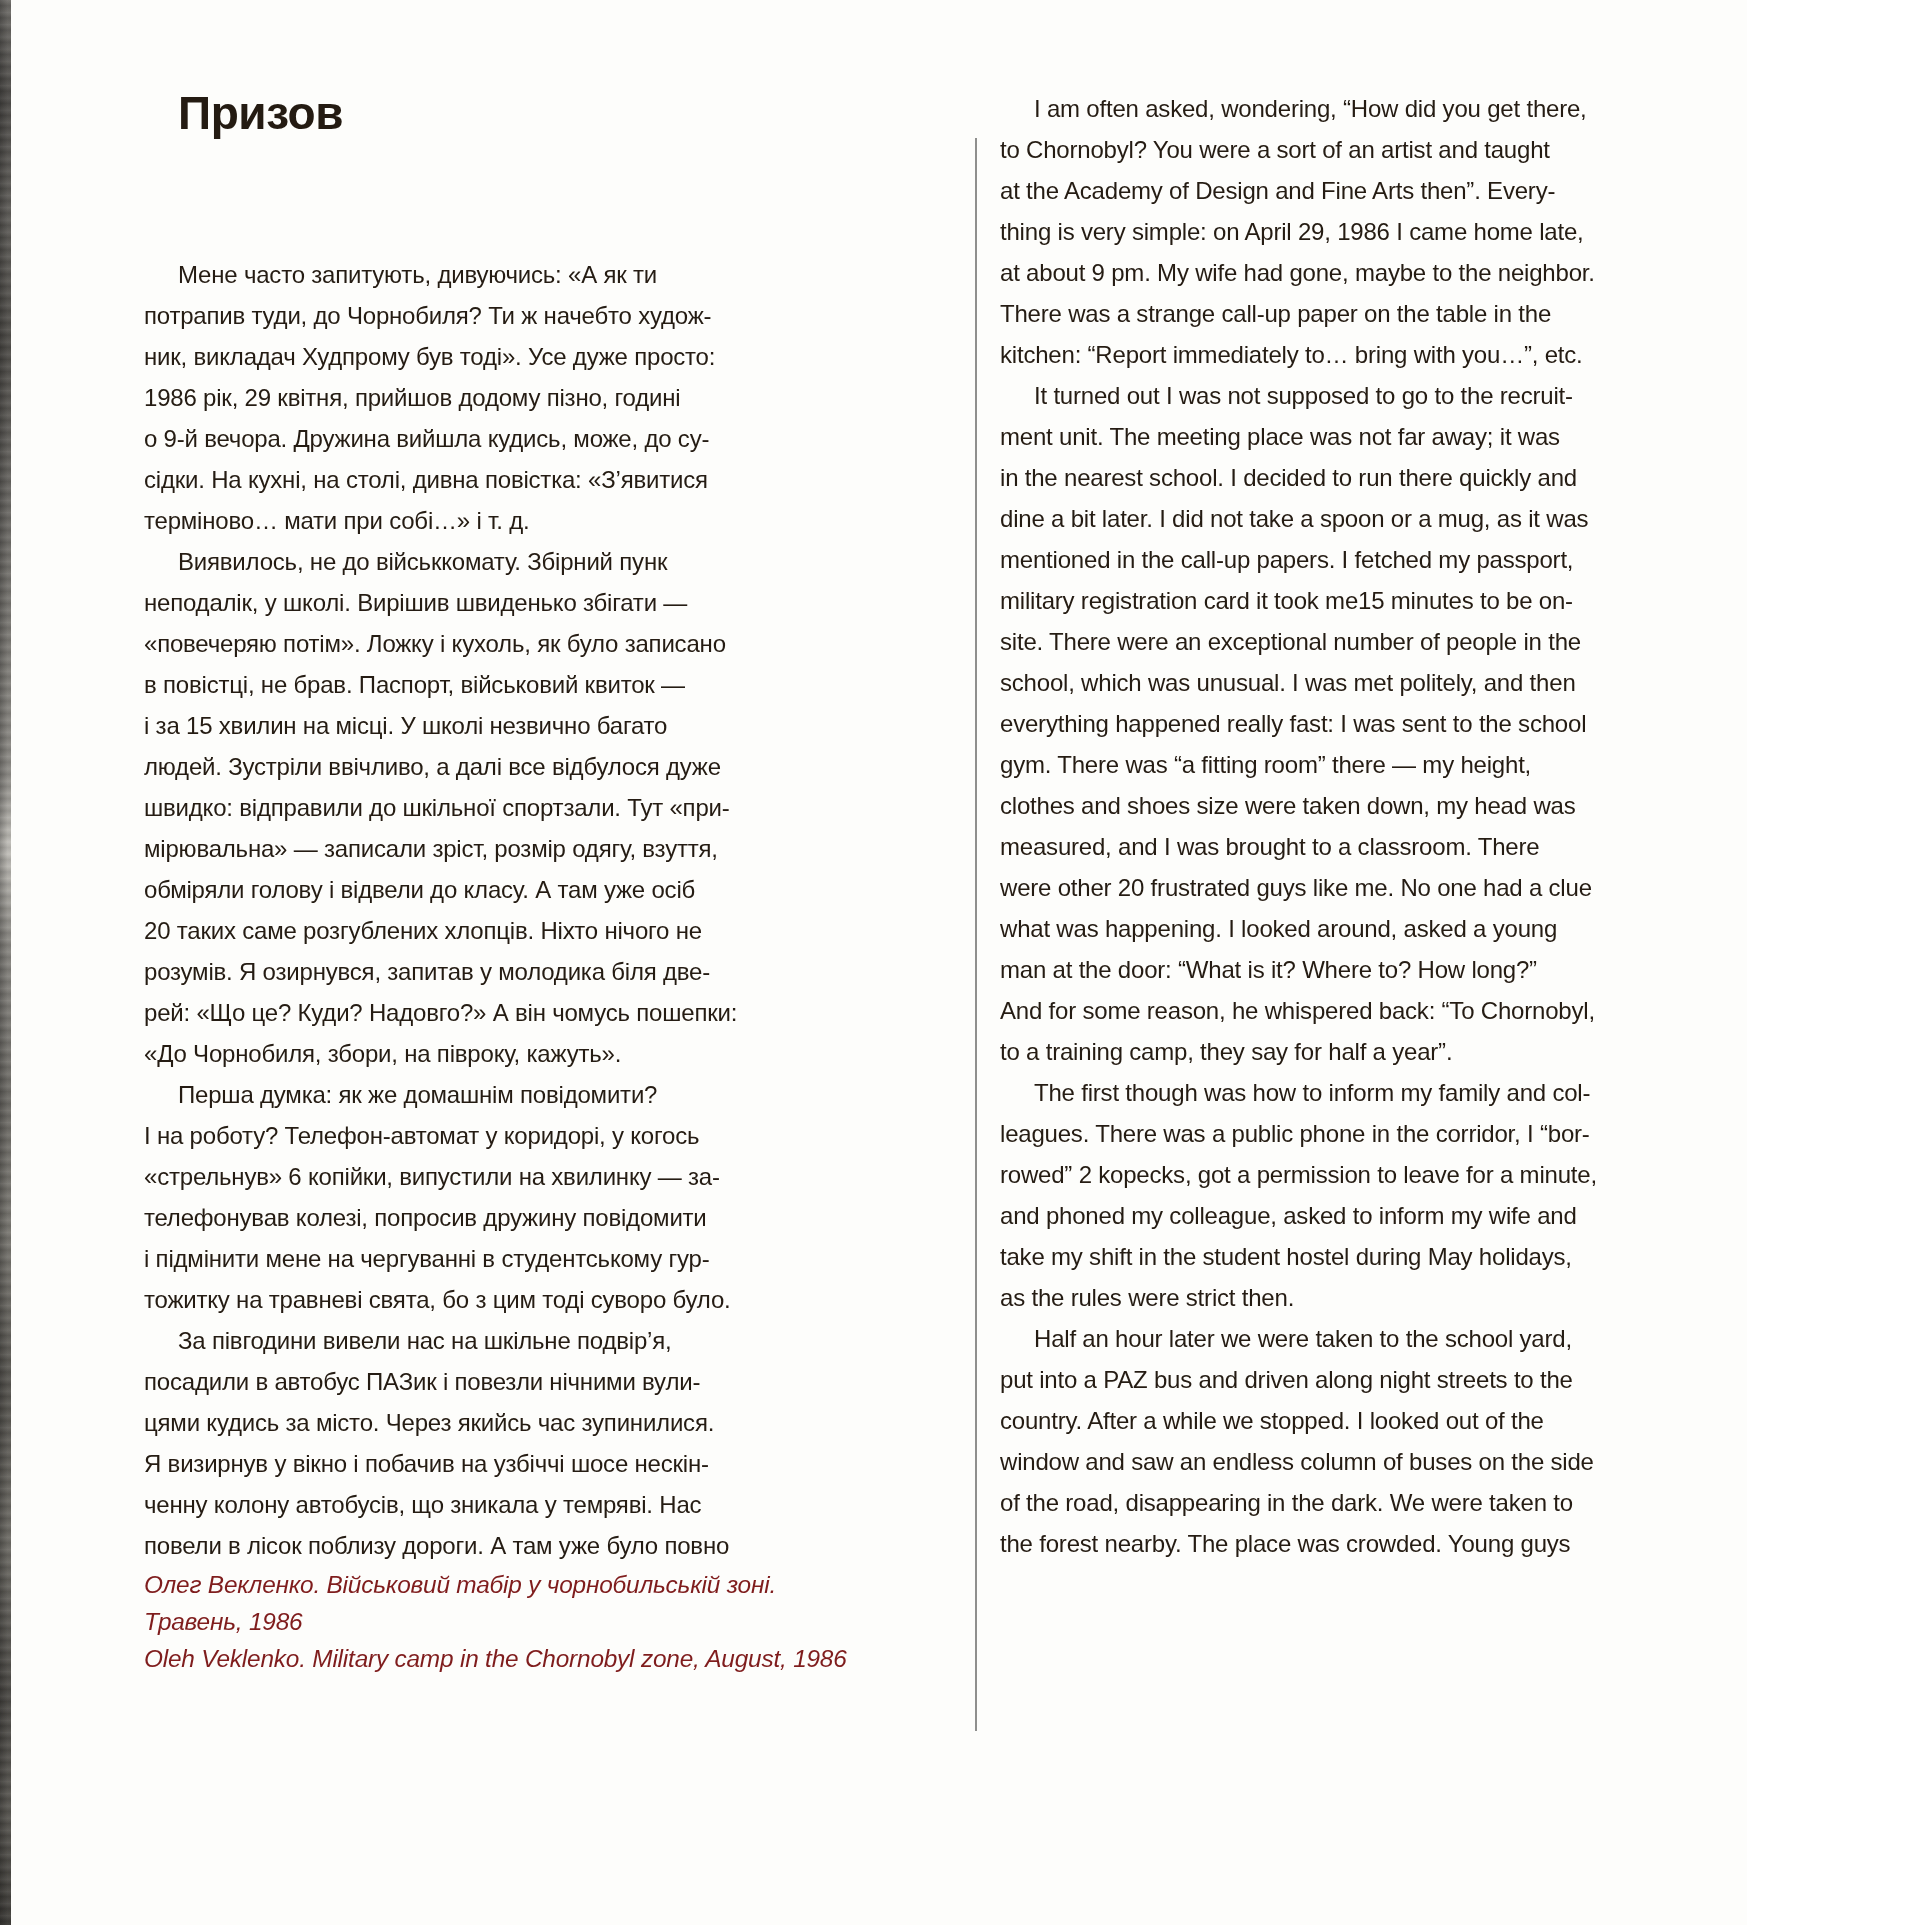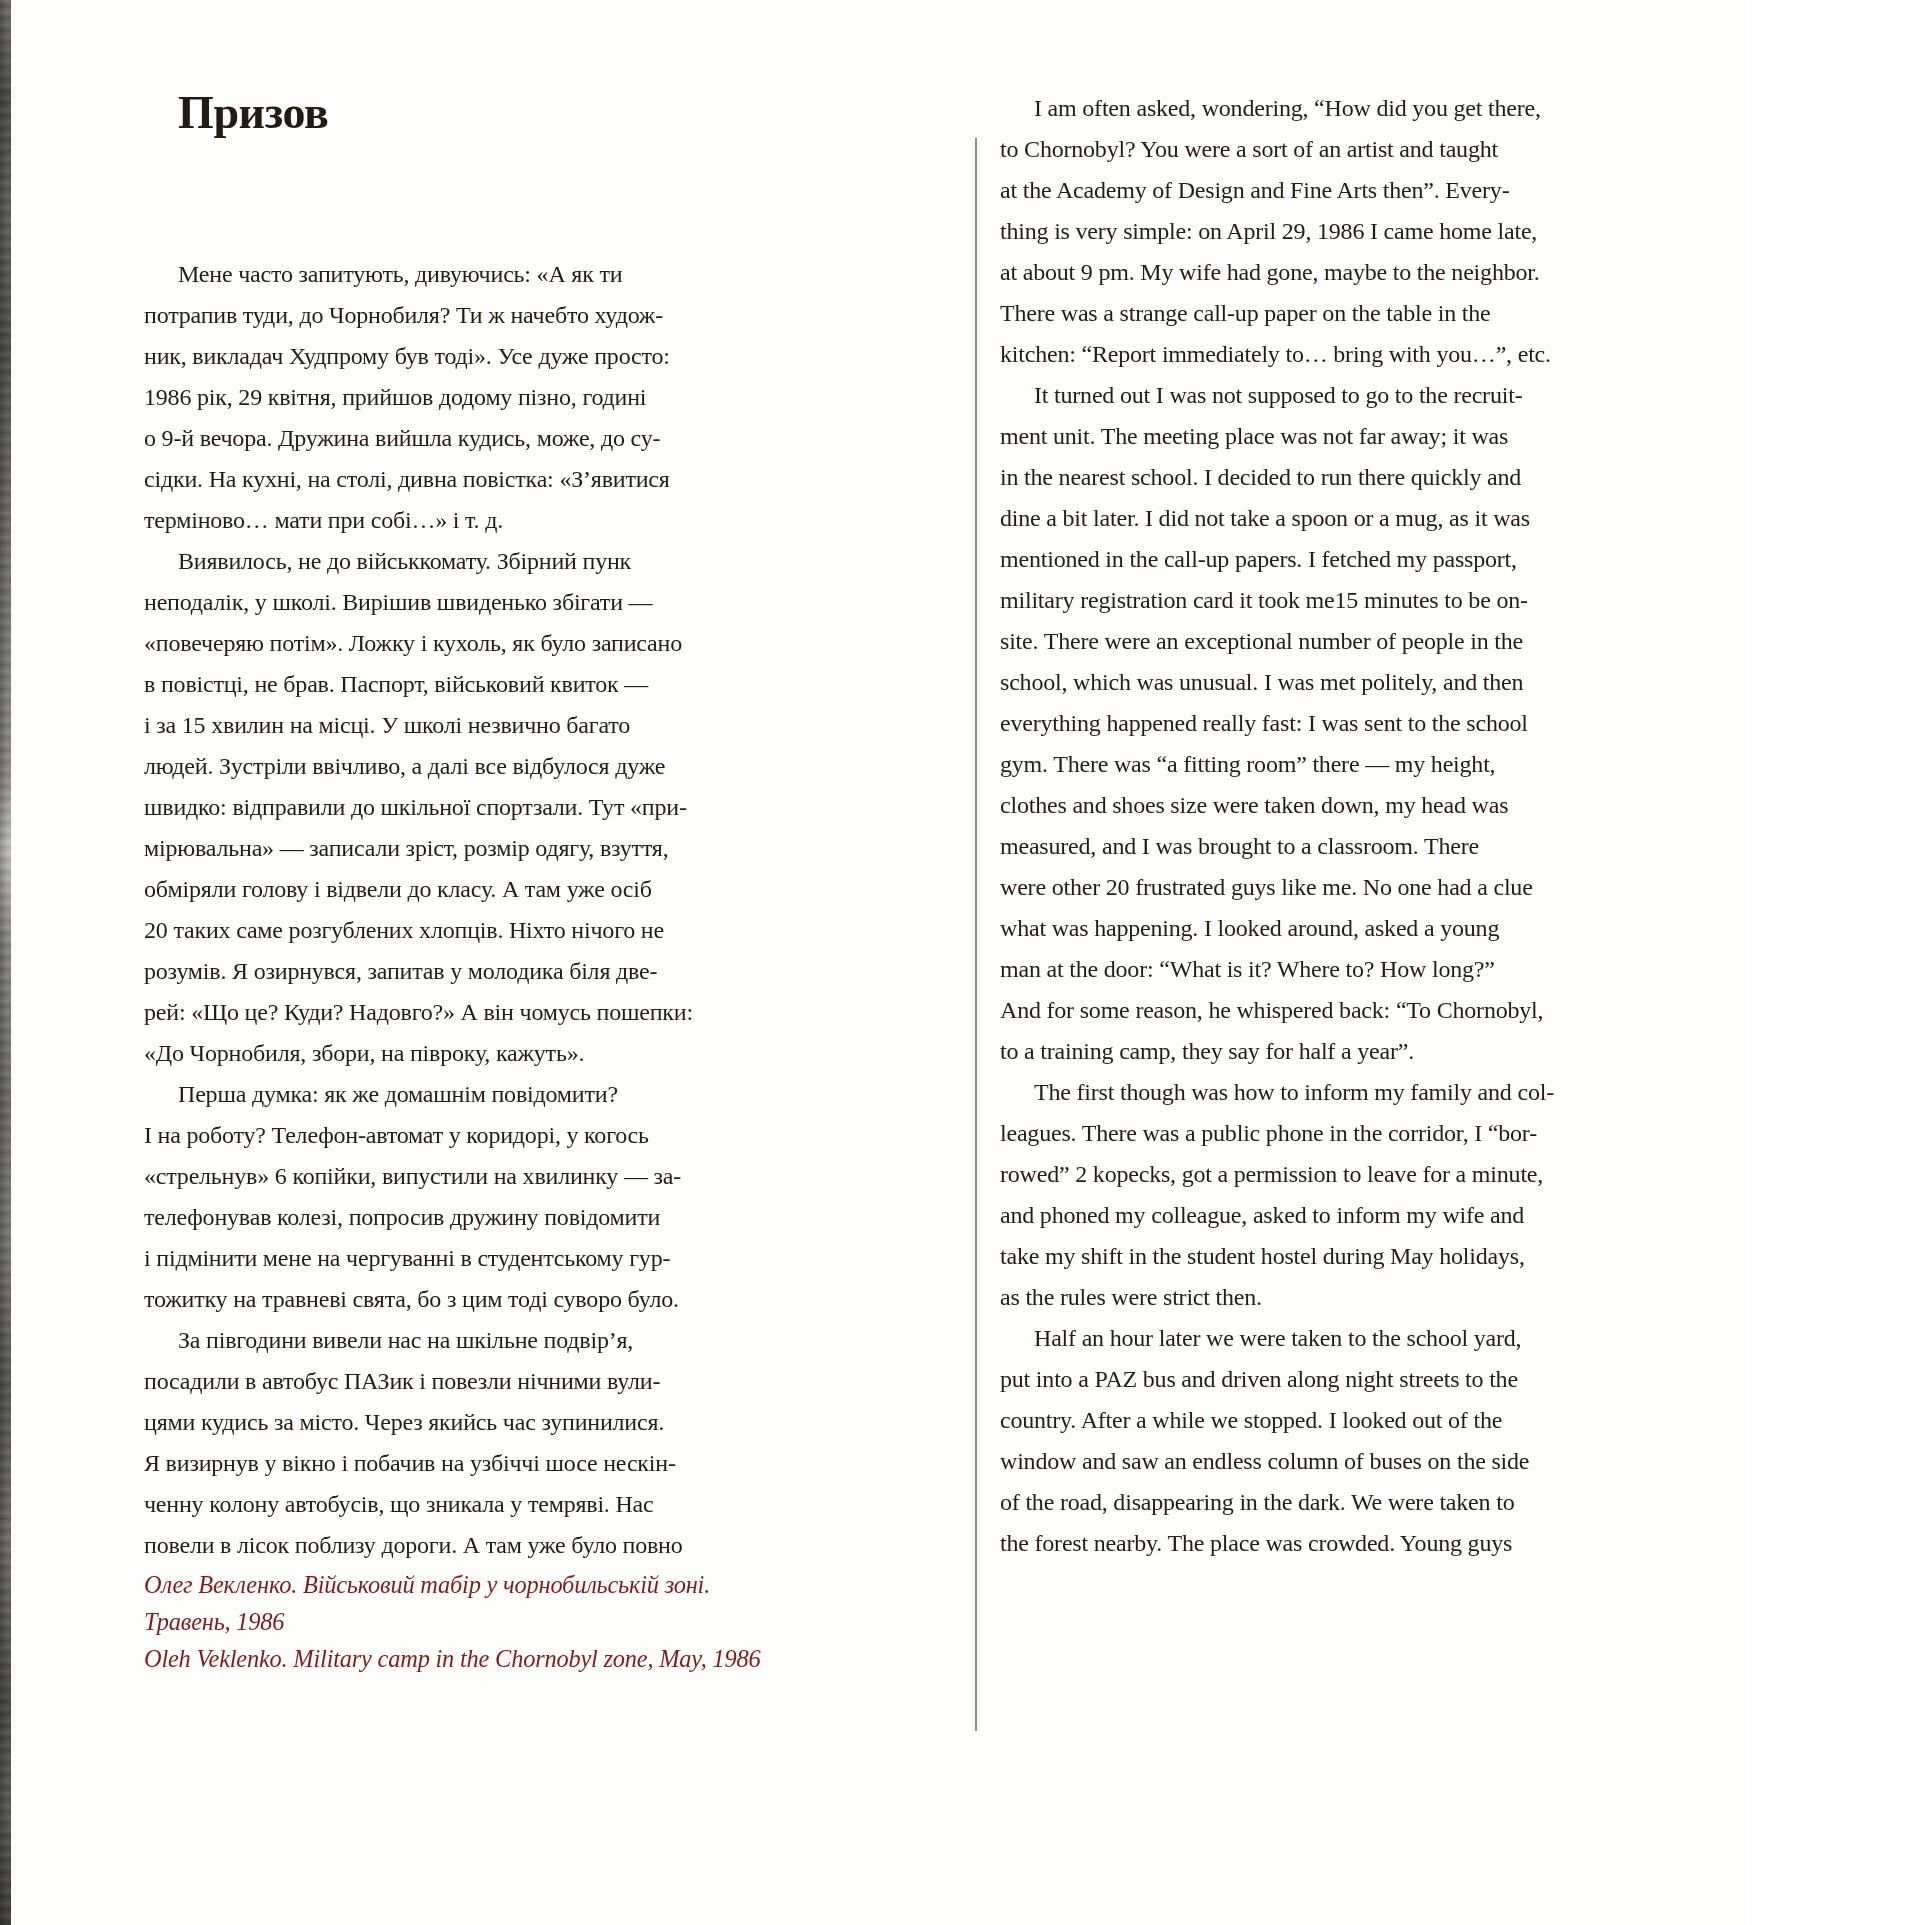--- a/index.html
+++ b/index.html
@@ -5,21 +5,21 @@
   html, body {
     margin: 0;
     padding: 0;
     background: #ffffff;
   }
   .page {
     position: relative;
     width: 1747px;
     height: 1926px;
     background: #fdfdfb;
-    font-family: Liberation Serif, serif;
+    font-family: Liberation Sans, sans-serif;
     color: #251c13;
     overflow: hidden;
   }
   
   .edge-strip {
     position: absolute;
     left: 0; top: 0;
     width: 10.6px; height: 100%;
     background:
       repeating-linear-gradient(180deg,
@@ -117,21 +117,21 @@
 і підмінити мене на чергуванні в студентському гур-
 тожитку на травневі свята, бо з цим тоді суворо було.</p>
     <p class="body">За півгодини вивели нас на шкільне подвір’я,
 посадили в автобус ПАЗик і повезли нічними вули-
 цями кудись за місто. Через якийсь час зупинилися.
 Я визирнув у вікно і побачив на узбіччі шосе нескін-
 ченну колону автобусів, що зникала у темряві. Нас
 повели в лісок поблизу дороги. А там уже було повно</p>
     <p class="caption caption-ua">Олег Векленко. Військовий табір у чорнобильській зоні.
 Травень, 1986</p>
-    <p class="caption caption-en">Oleh Veklenko. Military camp in the Chornobyl zone, May, 1986</p>
+    <p class="caption caption-en">Oleh Veklenko. Military camp in the Chornobyl zone, August, 1986</p>
   </div>
 
   <div class="divider"></div>
 
   <div class="col col-right">
     <p class="body">I am often asked, wondering, “How did you get there,
 to Chornobyl? You were a sort of an artist and taught
 at the Academy of Design and Fine Arts then”. Every-
 thing is  very simple: on April 29, 1986 I came home late,
 at about 9 pm. My wife had gone, maybe to the neighbor.

